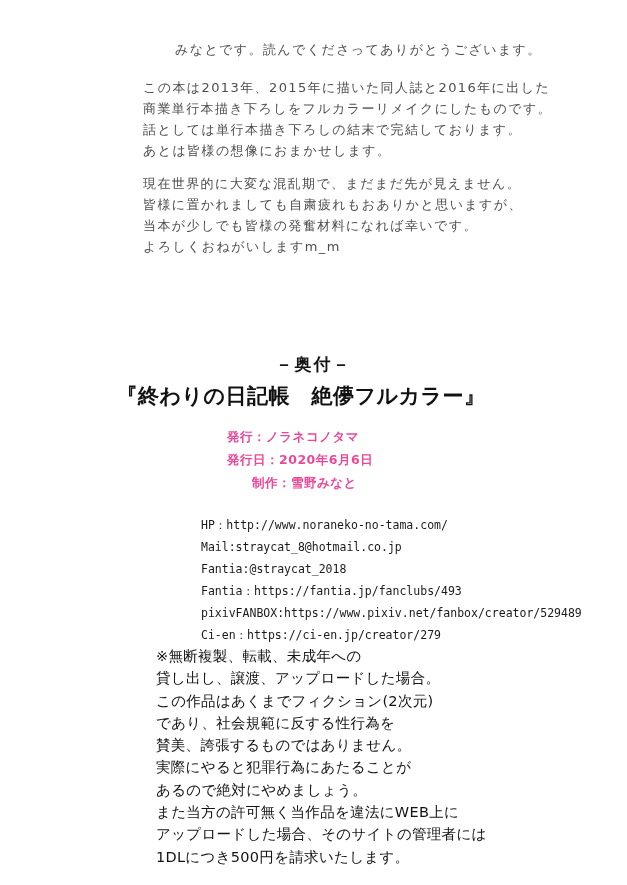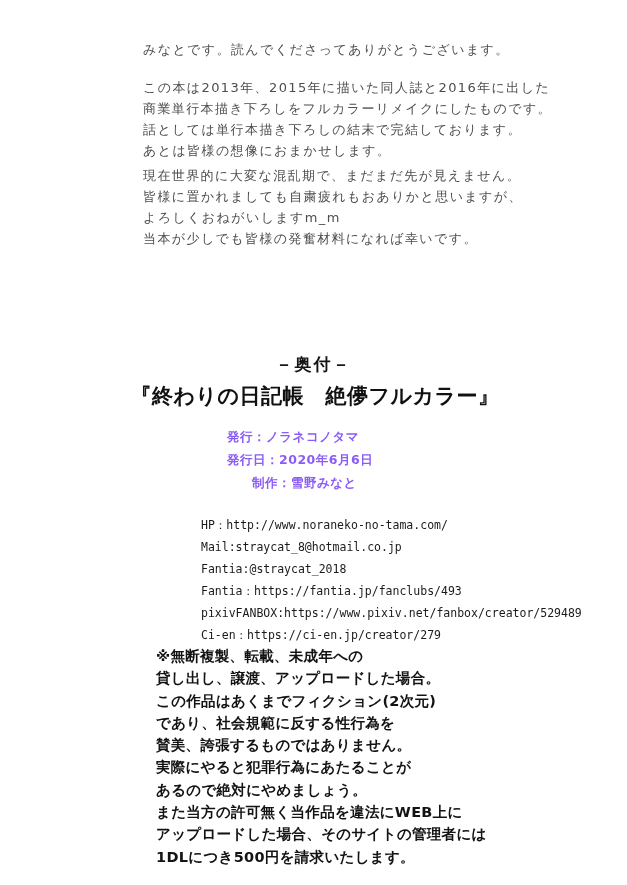--- a/index.html
+++ b/index.html
@@ -17,57 +17,57 @@
   .greeting {
     position: absolute;
     left: 143px;
     top: 39px;
     font-size: 13px;
     line-height: 21px;
     letter-spacing: 1.4px;
     color: #4d4d4d;
     white-space: nowrap;
   }
-  .greeting .para1 { margin-bottom: 17px; }
-  .greeting .para2 { margin-bottom: 4px; }
+  .greeting .para1 { margin-bottom: 17px; margin-left: 32px; }
+  .greeting .para2 { margin-bottom: 12px; }
 
   
   .colophon-heading {
     position: absolute;
     top: 353px;
     left: 0;
     width: 627px;
     text-align: center;
     font-family: "DejaVu Serif", "Liberation Serif", serif;
     font-weight: bold;
     font-size: 17px;
     letter-spacing: 2px;
     color: #141414;
   }
   .book-title {
     position: absolute;
     top: 382px;
-    left: 15px;
+    left: 1px;
     width: 600px;
     text-align: center;
     font-family: "DejaVu Serif", "Liberation Serif", serif;
     font-weight: bold;
     font-size: 21px;
     letter-spacing: 0.5px;
     color: #111111;
     white-space: nowrap;
   }
 
   
   .pub-line {
     position: absolute;
     font-weight: bold;
     font-size: 12.5px;
     letter-spacing: 0.5px;
-    color: #8b5cf6;
+    color: #ec4899;
     white-space: nowrap;
   }
   .pub-1 { top: 429px; left: 227px; }
   .pub-2 { top: 452px; left: 227px; }
   .pub-3 { top: 475px; left: 252px; }
 
   
   .links {
     position: absolute;
     left: 201px;
@@ -78,21 +78,21 @@
     color: #1a1a1a;
     white-space: nowrap;
     margin-top: 20px;
   }
 
   
   .disclaimer {
     position: absolute;
     left: 156px;
     top: 645px;
-    font-weight: bold;
+    font-weight: normal;
     font-size: 14.5px;
     line-height: 22.3px;
     letter-spacing: 0.3px;
     color: #131313;
     white-space: nowrap;
   }
 </style>
 </head>
 <body>
 
@@ -104,22 +104,22 @@
     </div>
     <div class="para2">
       <p>この本は2013年、2015年に描いた同人誌と2016年に出した</p>
       <p>商業単行本描き下ろしをフルカラーリメイクにしたものです。</p>
       <p>話としては単行本描き下ろしの結末で完結しております。</p>
       <p>あとは皆様の想像におまかせします。</p>
     </div>
     <div class="para3">
       <p>現在世界的に大変な混乱期で、まだまだ先が見えません。</p>
       <p>皆様に置かれましても自粛疲れもおありかと思いますが、</p>
+      <p>当本が少しでも皆様の発奮材料になれば幸いです。</p>
       <p>よろしくおねがいしますm_m</p>
-      <p>当本が少しでも皆様の発奮材料になれば幸いです。</p>
     </div>
   </div>
 
   <div class="colophon-heading">－奥付－</div>
 
   <div class="book-title">『終わりの日記帳　絶儚フルカラー』</div>
 
   <p class="pub-line pub-1">発行：ノラネコノタマ</p>
   <p class="pub-line pub-2">発行日：2020年6月6日</p>
   <p class="pub-line pub-3">制作：雪野みなと</p>

